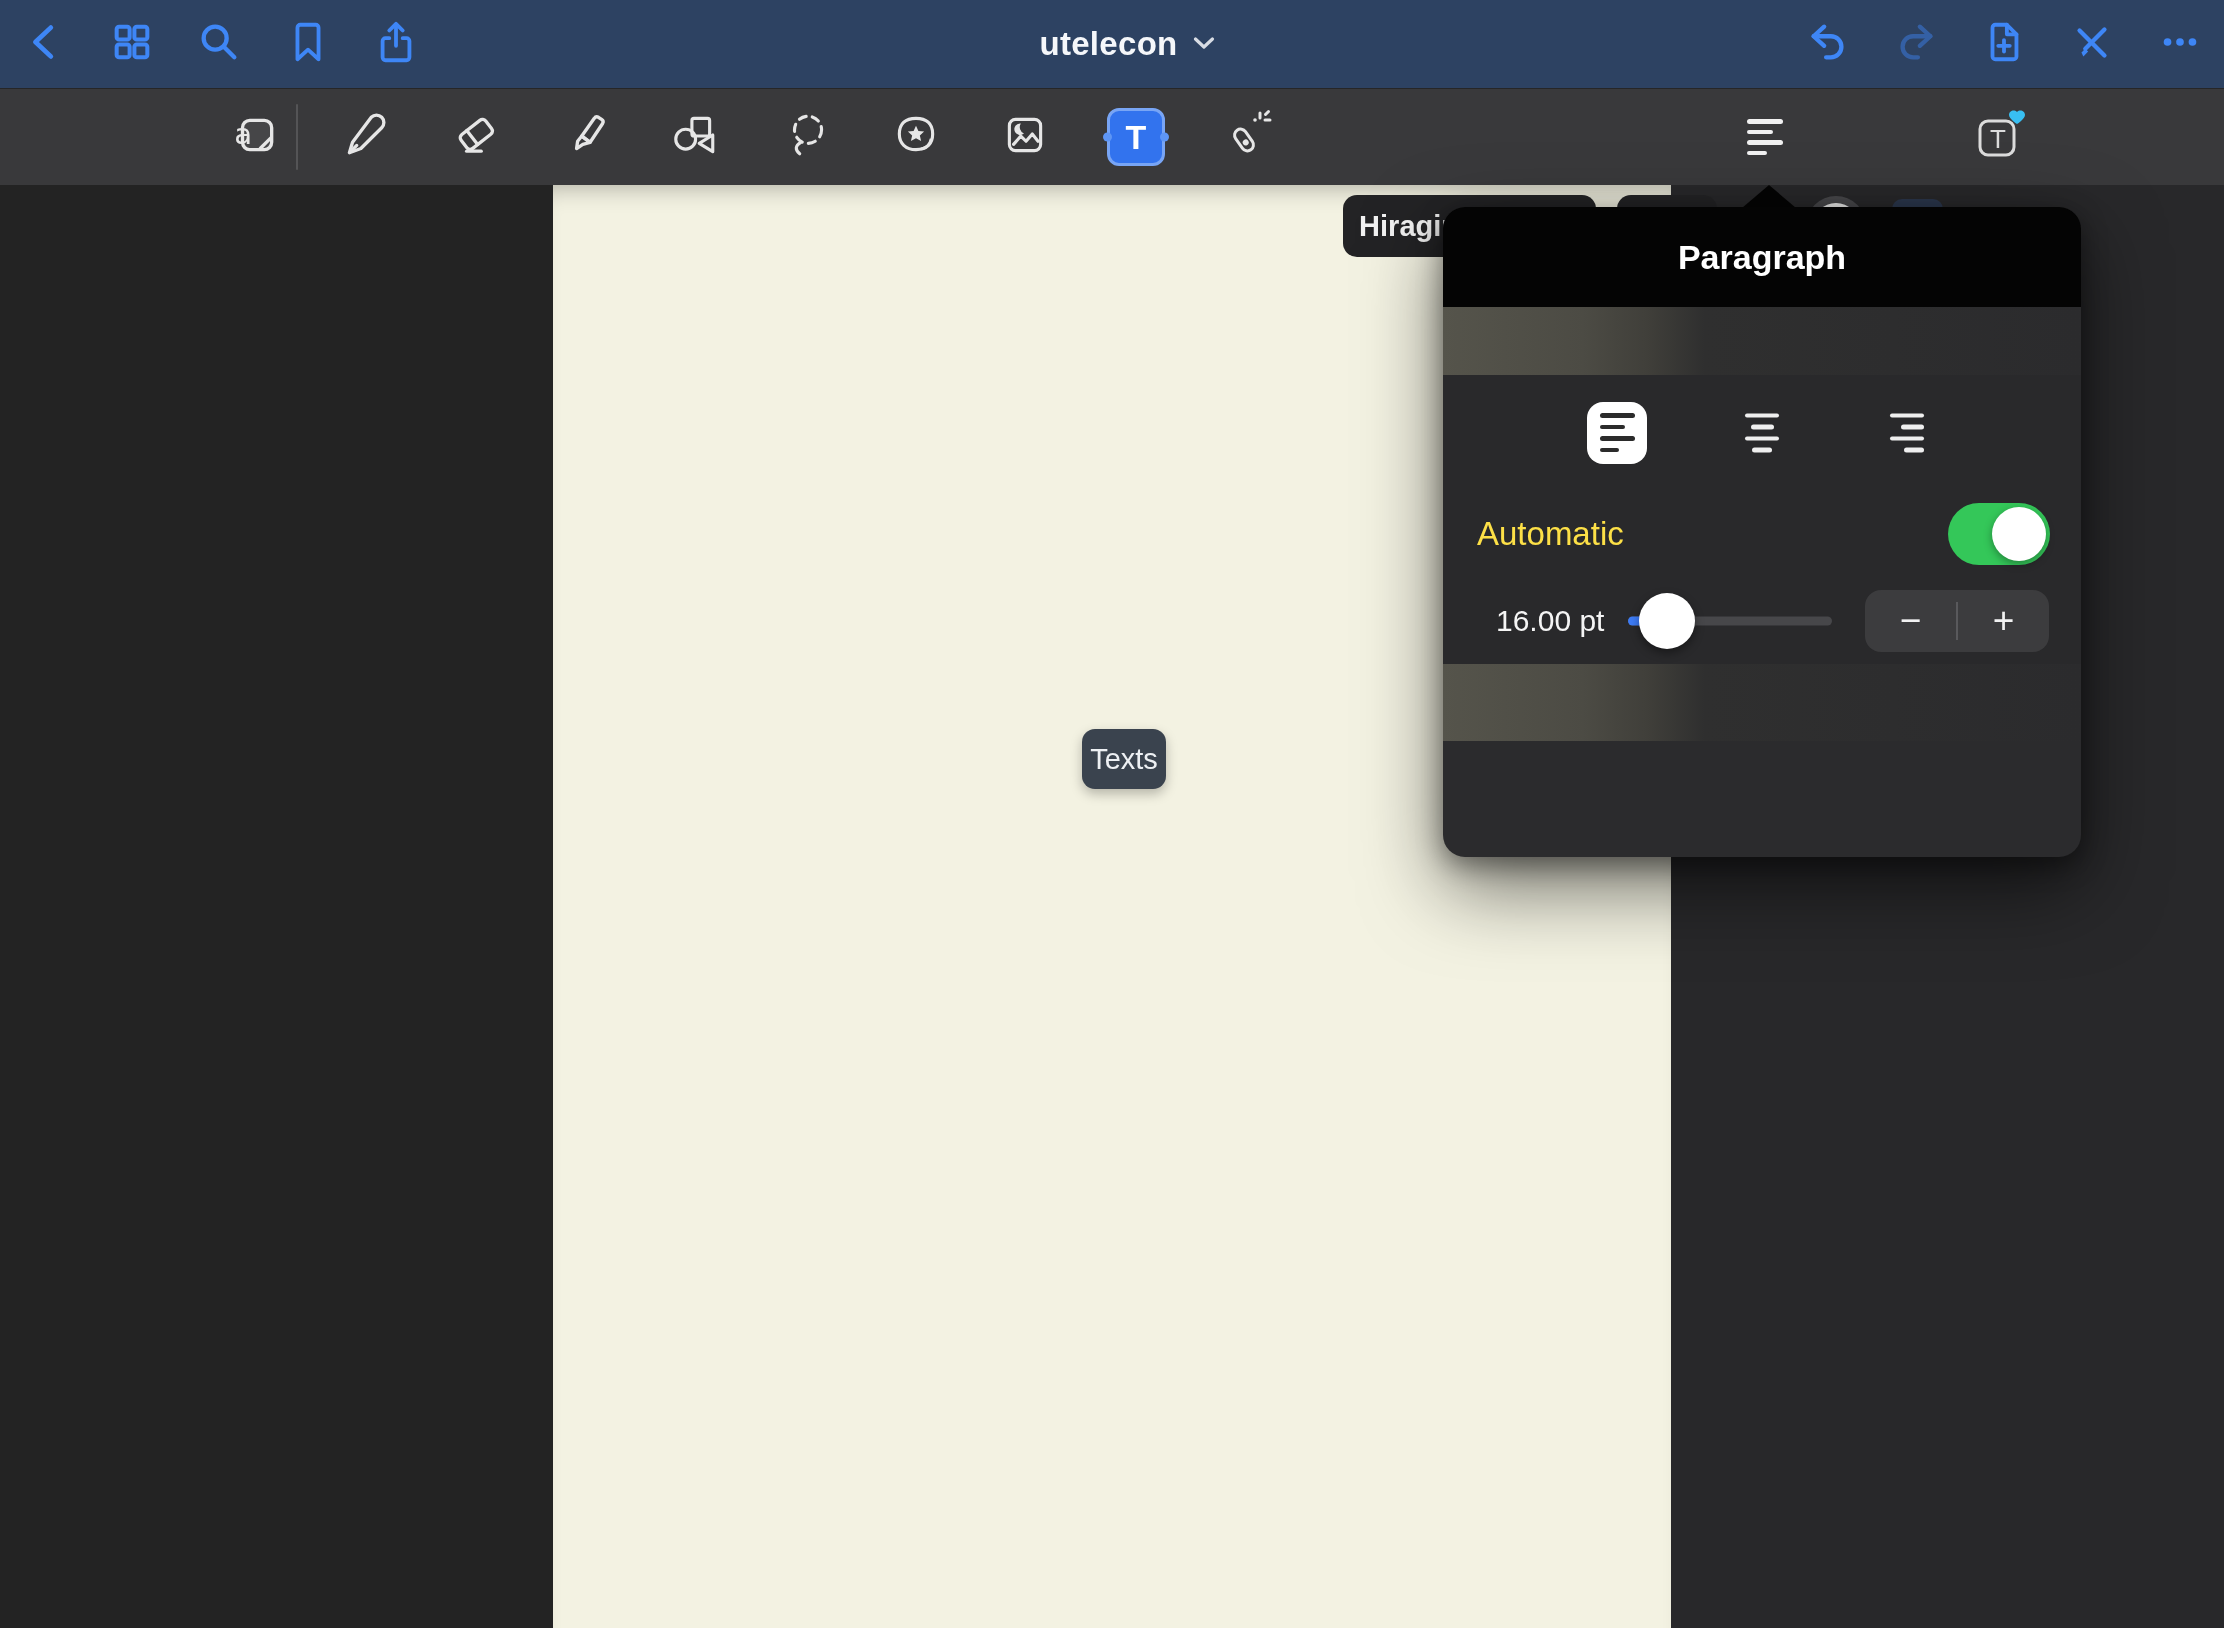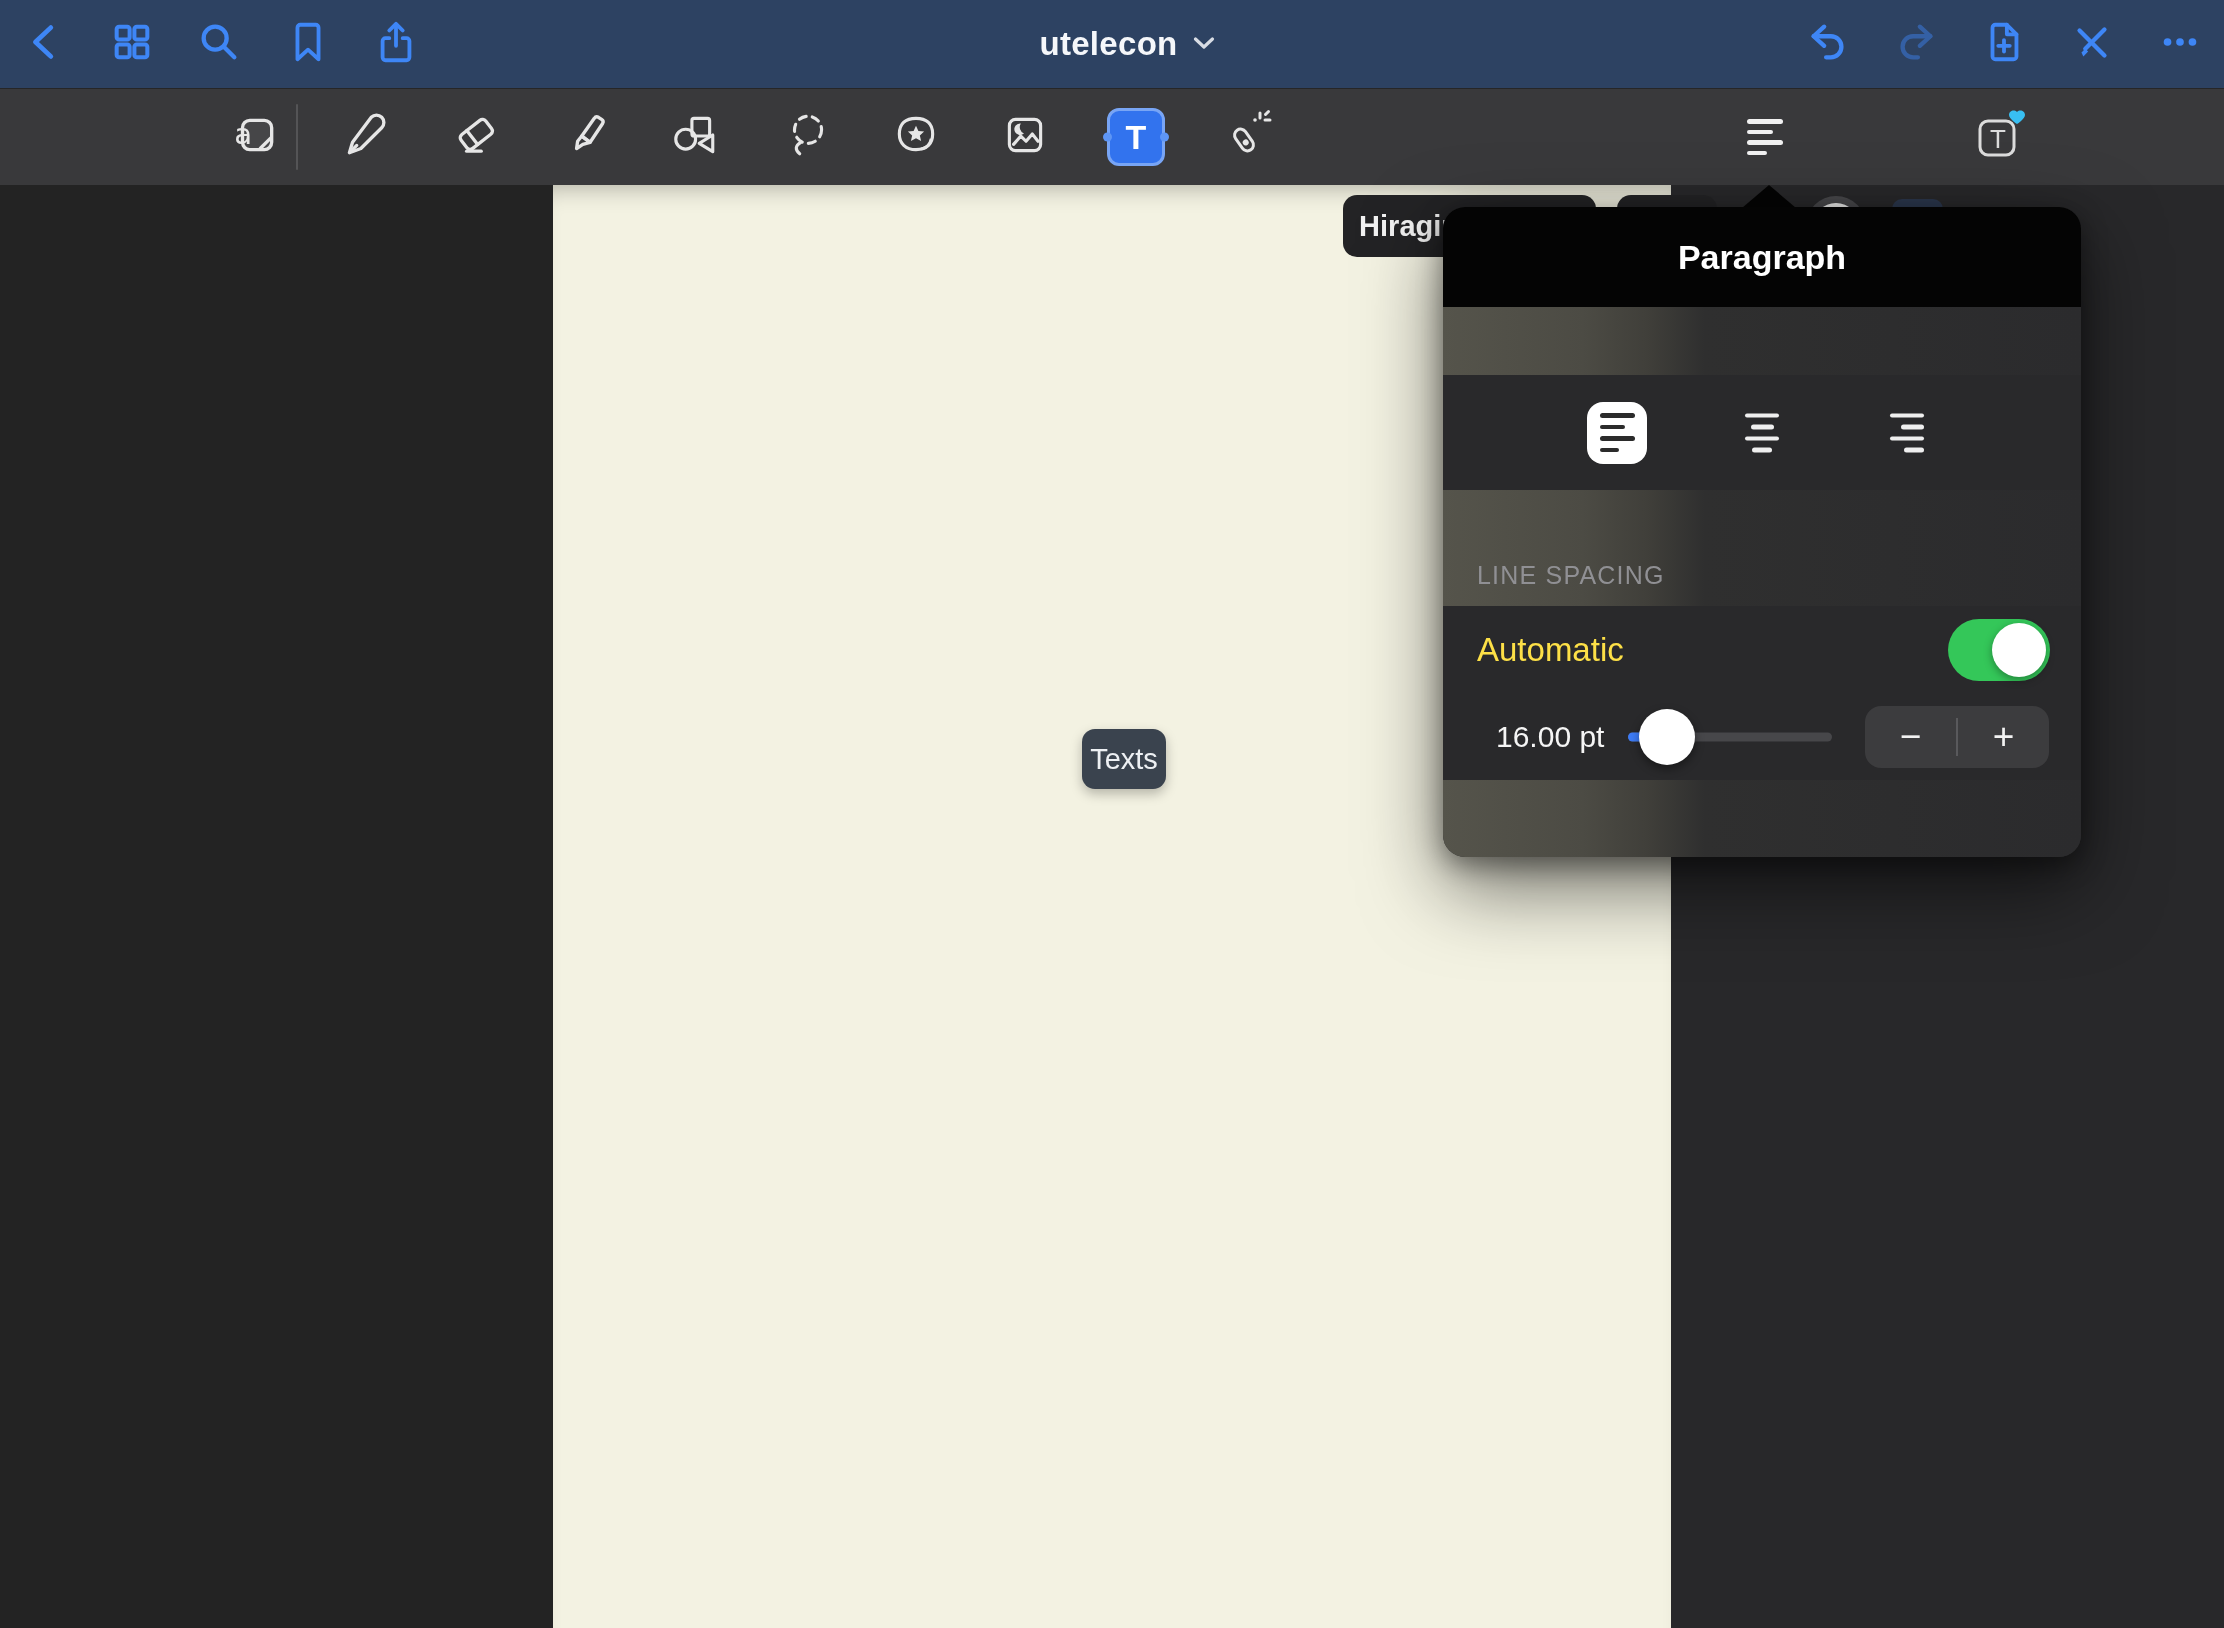--- a/index.html
+++ b/index.html
@@ -457,23 +457,20 @@
         <div class="align-opt right" style="left:464px">
           <span class="lines">
             <i style="width:34px"></i>
               <i style="width:23px"></i>
               <i style="width:34px"></i>
               <i style="width:20px"></i>
           </span>
         </div>
       </div>
 
-      <div class="band2 blur-band">
-        <span class="section-label">LINE SPACING</span>
-      </div>
 
       <div class="auto-row">
         <span class="auto-label">Automatic</span>
         <div class="toggle">
           <div class="knob"></div>
         </div>
       </div>
 
       <div class="slider-row">
         <span class="value-label">16.00 pt</span>

